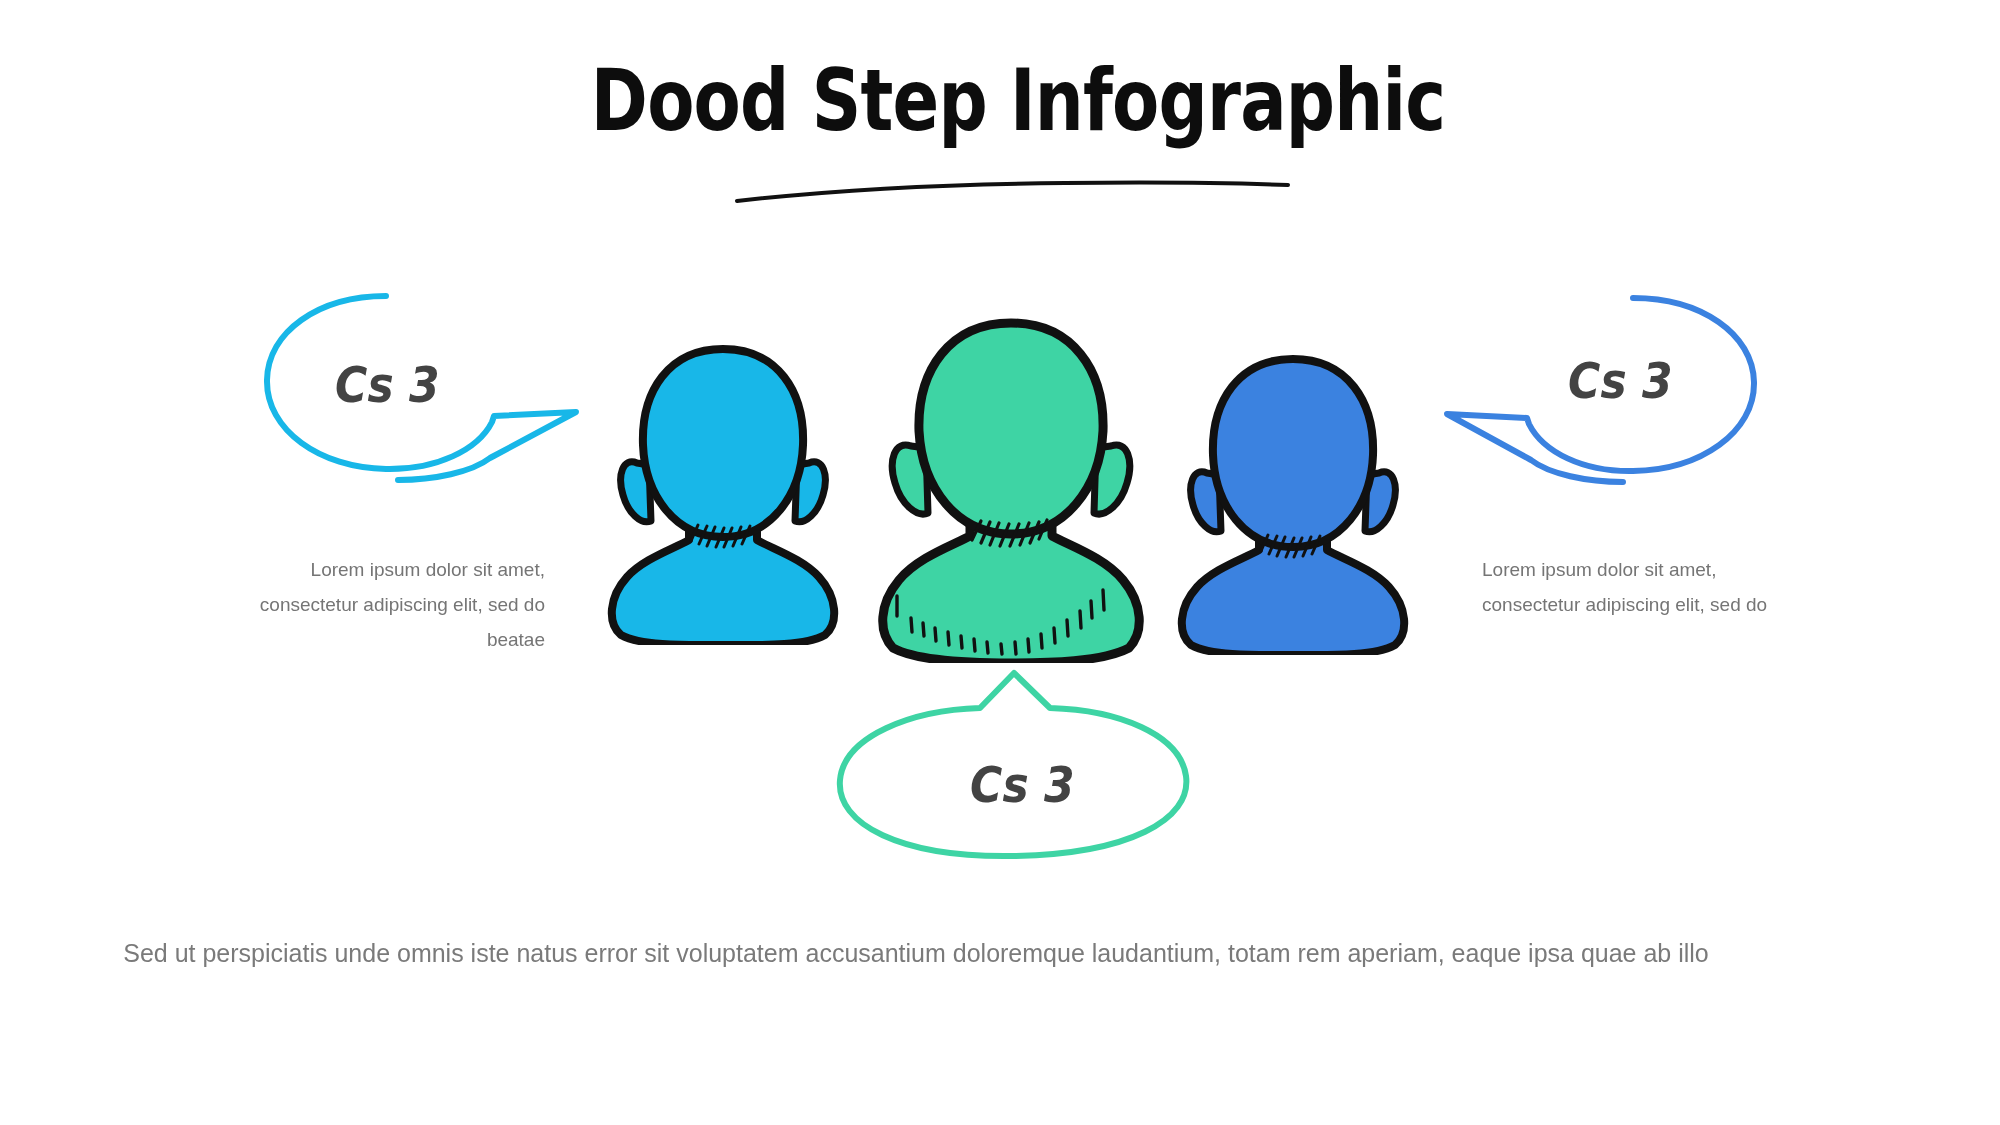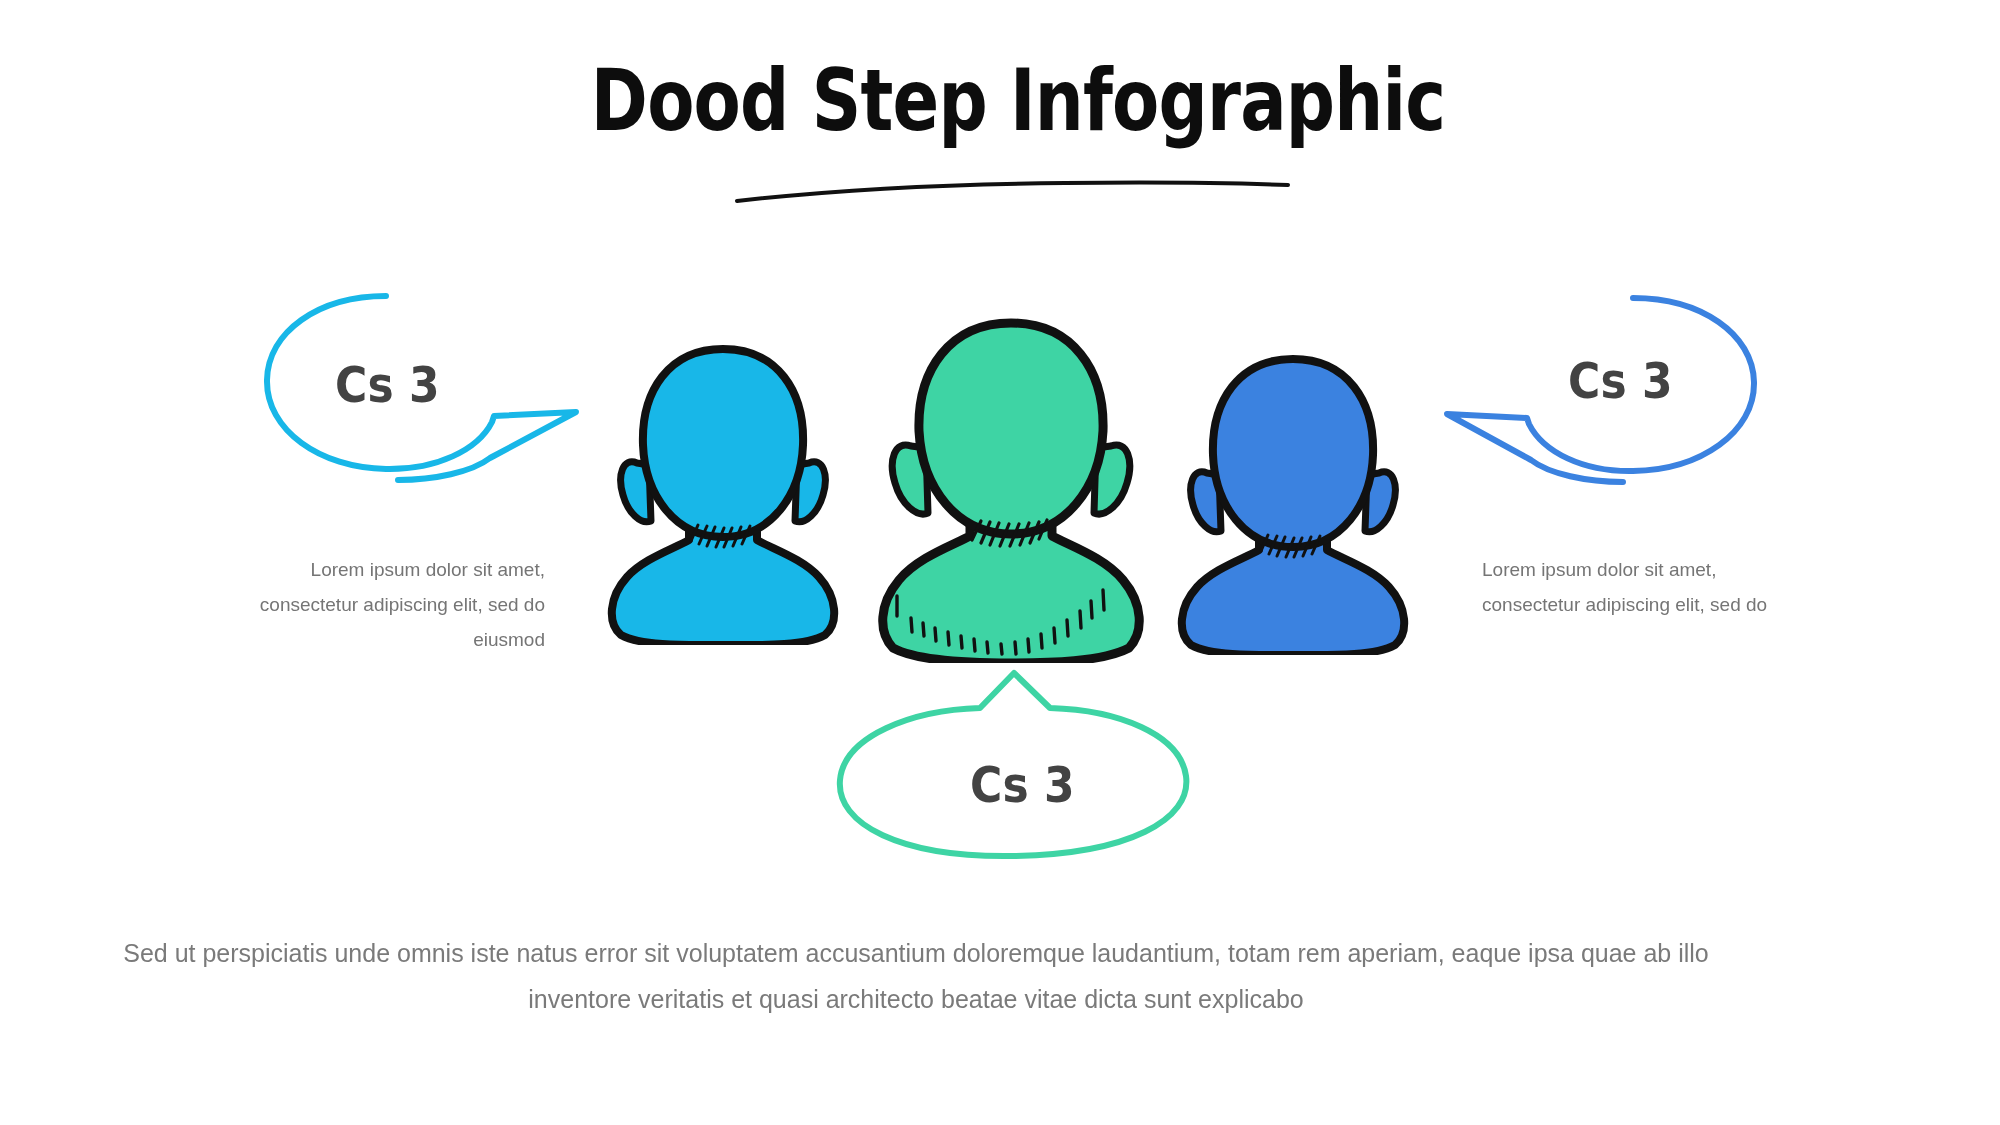--- a/index.html
+++ b/index.html
@@ -49,20 +49,21 @@
     position: absolute;
     top: 178px;
     left: 735px;
     width: 555px;
     height: 26px;
   }
 
   
   .bubble {
     position: absolute;
+    font-style: italic;
   }
 
   .bubble svg { display: block; overflow: visible; }
 
   .bubble-label {
     position: absolute;
     font-family: "DejaVu Sans", sans-serif;
     font-weight: bold;
     font-size: 50px;
     color: #434343;
@@ -247,26 +248,25 @@
                C 364 152, 300 186, 186 188
                C 72 190, 8 156, 12 112
                C 16 68, 84 42, 152 40 Z" fill="none" stroke="#3ED4A4" stroke-width="6" stroke-linecap="round" stroke-linejoin="round"></path>
     </svg>
     <span class="bubble-label">Cs 3</span>
   </div>
 
   <div class="side-text" id="text-left">
     <div>Lorem ipsum dolor sit amet,</div>
     <div>consectetur adipiscing elit, sed do</div>
-    <div>eiusmod</div>
+    <div>beatae</div>
   </div>
 
   <div class="side-text" id="text-right">
     <div>Lorem ipsum dolor sit amet,</div>
     <div>consectetur adipiscing elit, sed do</div>
   </div>
 
   <div class="footer-text">
     <span class="line">Sed ut perspiciatis unde omnis iste natus error sit voluptatem accusantium doloremque laudantium, totam rem aperiam, eaque ipsa quae ab illo</span>
-    <span class="line">inventore veritatis et quasi architecto beatae vitae dicta sunt explicabo</span>
   </div>
 
 </div>
 
 </body></html>

